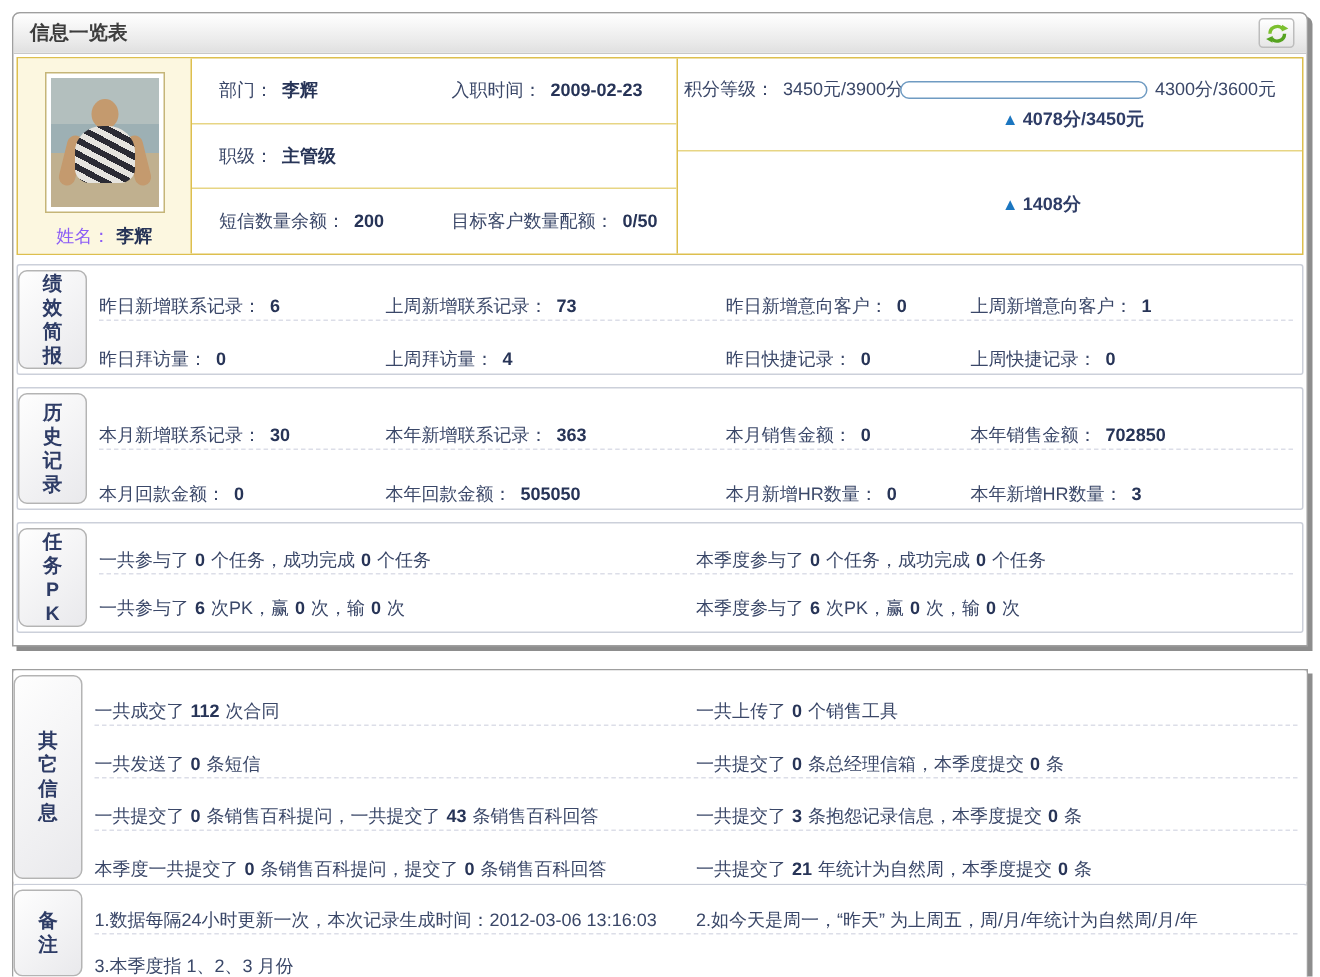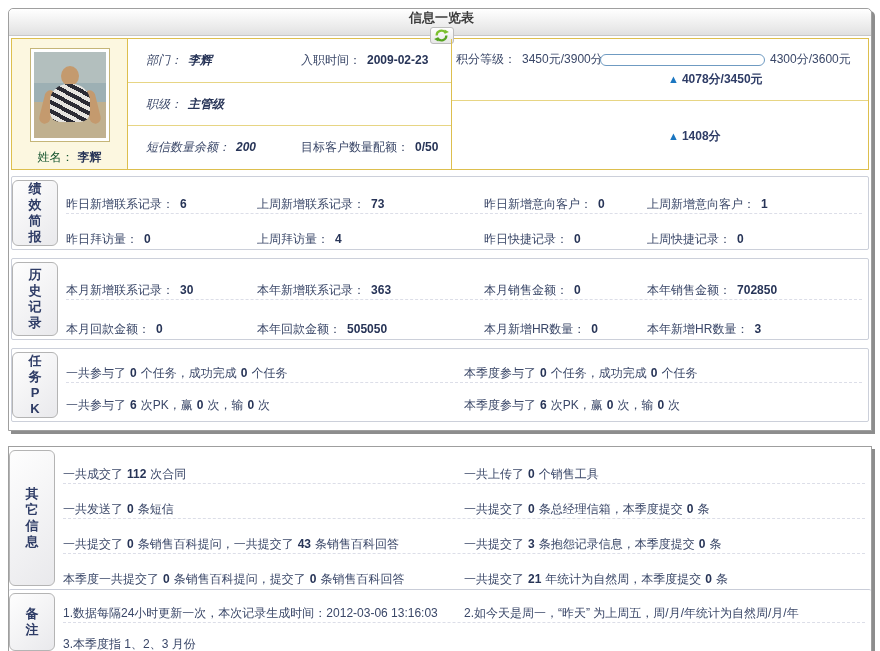--- a/index.html
+++ b/index.html
@@ -24,21 +24,20 @@
   
   .hdr {
     height: 27px;
     display: flex;
     align-items: center;
     justify-content: space-between;
     padding: 0 8px 0 11px;
     background: linear-gradient(#ffffff, #e9e9e9 75%, #e0e0e0);
     border-bottom: 1px solid #c8c8c8;
     border-radius: 5px 5px 0 0;
-    flex-direction: column;
   }
   .hdr-title { font-weight: bold; font-size: 13px; color: #3d3d3d; }
   .refresh-btn {
     width: 24px; height: 20px;
     border: 1px solid #bdbdbd; border-radius: 3px;
     background: linear-gradient(#ffffff, #e6e6e6);
     display: flex; align-items: center; justify-content: center;
     cursor: pointer;
   }
 
@@ -77,35 +76,35 @@
     width: 40px; height: 38px; border-radius: 45% 45% 25% 25%;
     background: repeating-linear-gradient(28deg, #2b2b34 0 4px, #e6e4df 4px 8px);
   }
   .photo-img .arm-l, .photo-img .arm-r {
     position: absolute; top: 38px; width: 11px; height: 34px;
     background: #c49a6e; border-radius: 6px;
   }
   .photo-img .arm-l { left: 8px; transform: rotate(14deg); }
   .photo-img .arm-r { left: 53px; transform: rotate(-14deg); }
   .p-name { margin-top: 7px; }
-  .p-name .lbl { color: #14532d; margin-top: 24px; }
+  .p-name .lbl { color: #8b5cf6; margin-top: 24px; }
   .p-name .val { font-weight: bold; color: #273457; margin-left: 4px; }
 
   .p-mid {
     width: 324px;
     border-right: 1px solid #ddbf4e;
     display: flex; flex-direction: column;
   }
   .p-mid-row {
     flex: 1;
     display: flex; align-items: center;
     padding-left: 18px;
   }
   .p-mid-row + .p-mid-row { border-top: 1px solid #e7d584; }
-  .p-cell1 { width: 155px; font-style: italic; }
+  .p-cell1 { width: 155px; }
   .lbl { color: #3a4768; }
   .val { font-weight: bold; color: #273457; margin-left: 6px; }
 
   .p-right { flex: 1; display: flex; flex-direction: column; }
   .g-row {
     display: flex; flex-direction: column; justify-content: center;
     padding-left: 4px;
   }
   #gauge-score { height: 62px; border-bottom: 1px solid #e7d584; }
   #gauge-exp { flex: 1; }

